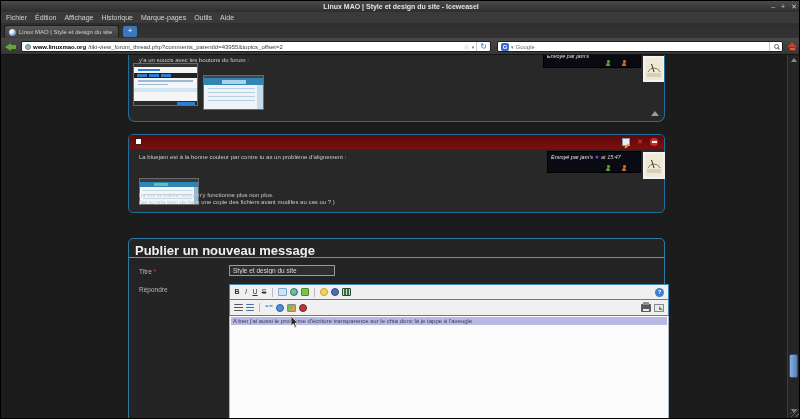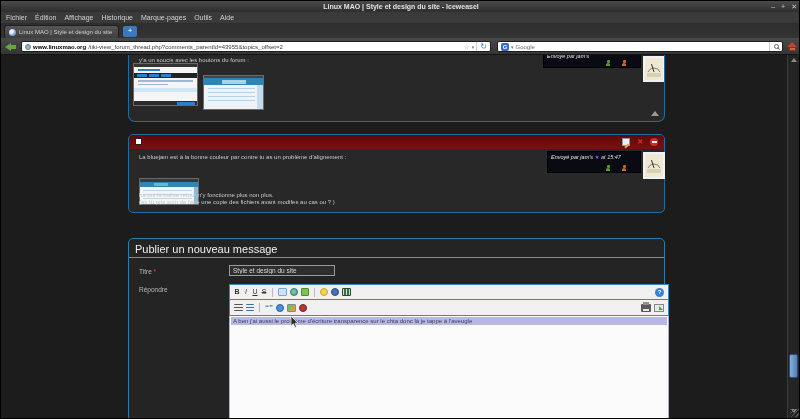--- a/index.html
+++ b/index.html
@@ -124,21 +124,21 @@
   .editicon { width:8px; height:8px; background:#e8eef6; border:1px solid #8899aa; position:relative; }
   .editicon::after { content:""; position:absolute; right:0; bottom:0; width:5px; height:1.6px;
     background:#e8a33d; transform:rotate(-45deg); transform-origin:right bottom; }
   .xicon { color:#e03030; font-size:7px; font-weight:bold; line-height:8px; }
   .blockicon { width:8px; height:8px; border-radius:50%; background:#cf2b2b; position:relative; }
   .blockicon::after { content:""; position:absolute; left:1.5px; top:3.2px; width:5px; height:1.4px; background:#fff; }
 
   
   .formpanel { left:127px; top:237px; width:537px; height:181px; background:#242424;
     border:1px solid #2d7aa6; border-radius:5px 5px 0 0; }
-  .formhead { position:absolute; left:6px; top:4px; font-size:11px; font-weight:normal; color:#f0f0f0; }
+  .formhead { position:absolute; left:6px; top:4px; font-size:13px; font-weight:bold; color:#f0f0f0; }
   .formrule { position:absolute; left:0; right:0; top:18px; border-top:1px solid #8a8a8a; }
   .flabel { position:absolute; font-size:6.5px; color:#b8b8b8; }
   .req { color:#e04040; }
   .titreinput { position:absolute; left:100px; top:26px; width:106px; height:11px; background:#2e2e2e;
     border:1px solid #9a9a9a; color:#d8d8d8; font-size:6.5px; padding:0 3px;
     font-family:"Liberation Sans", sans-serif; }
 
   
   .editor { position:absolute; left:100px; top:45px; width:440px; height:136px; }
   .toolbar { height:16px; background:#f0f0f0; border:1px solid #3f88b5; display:flex;

